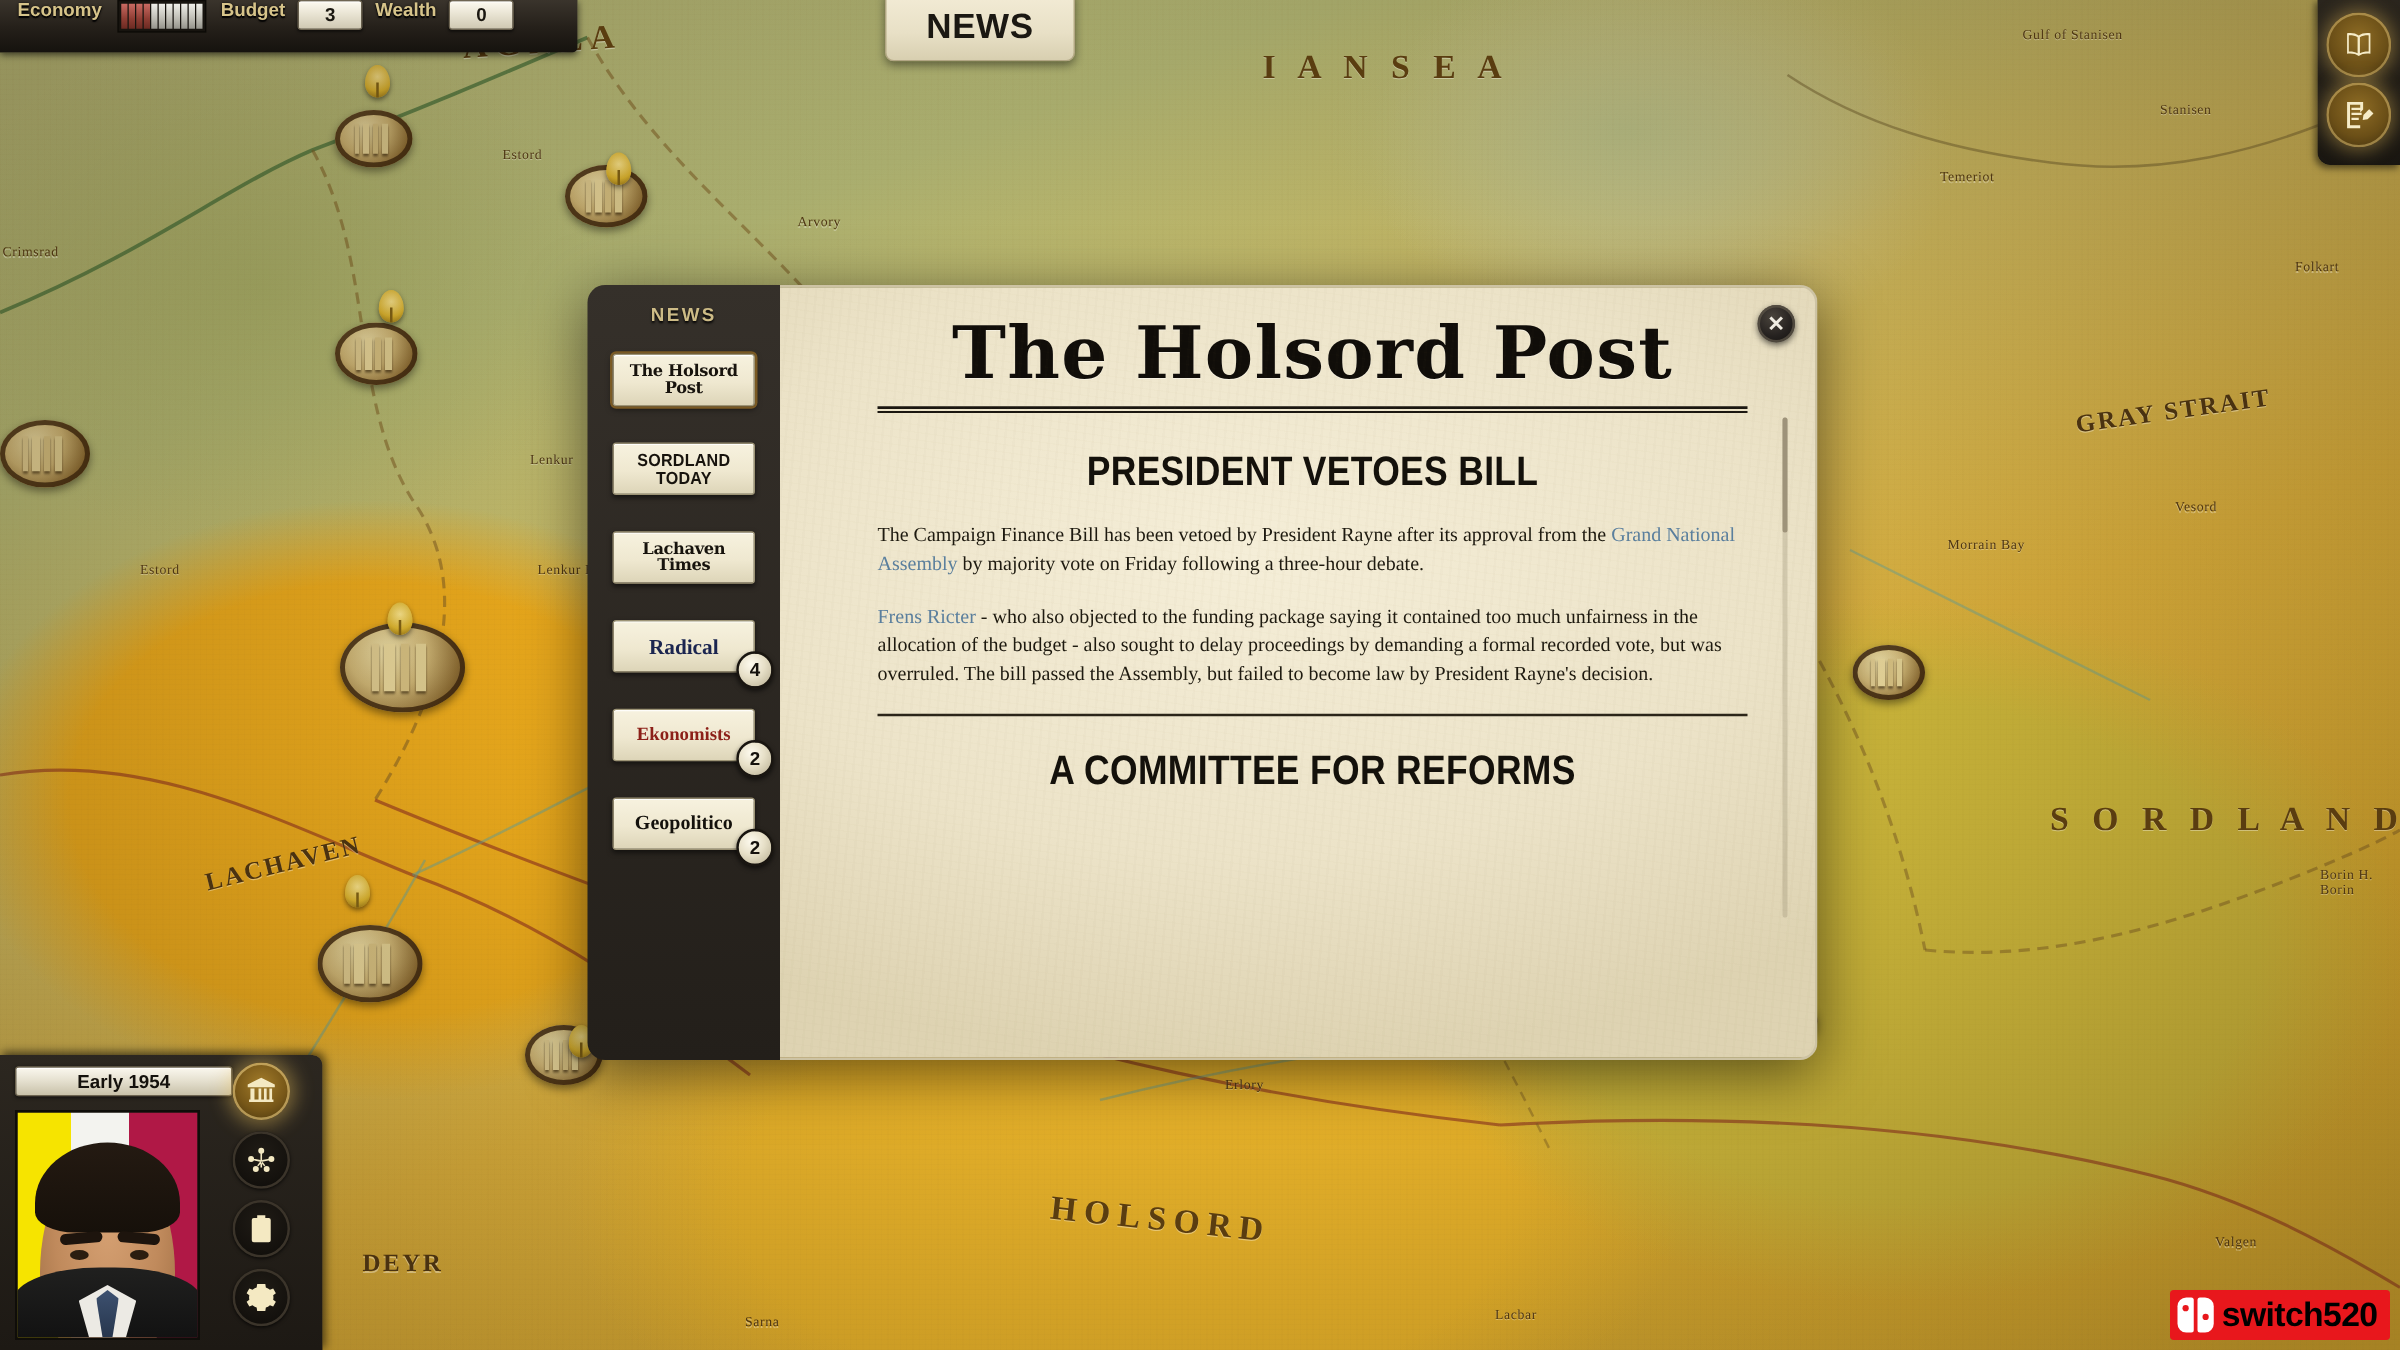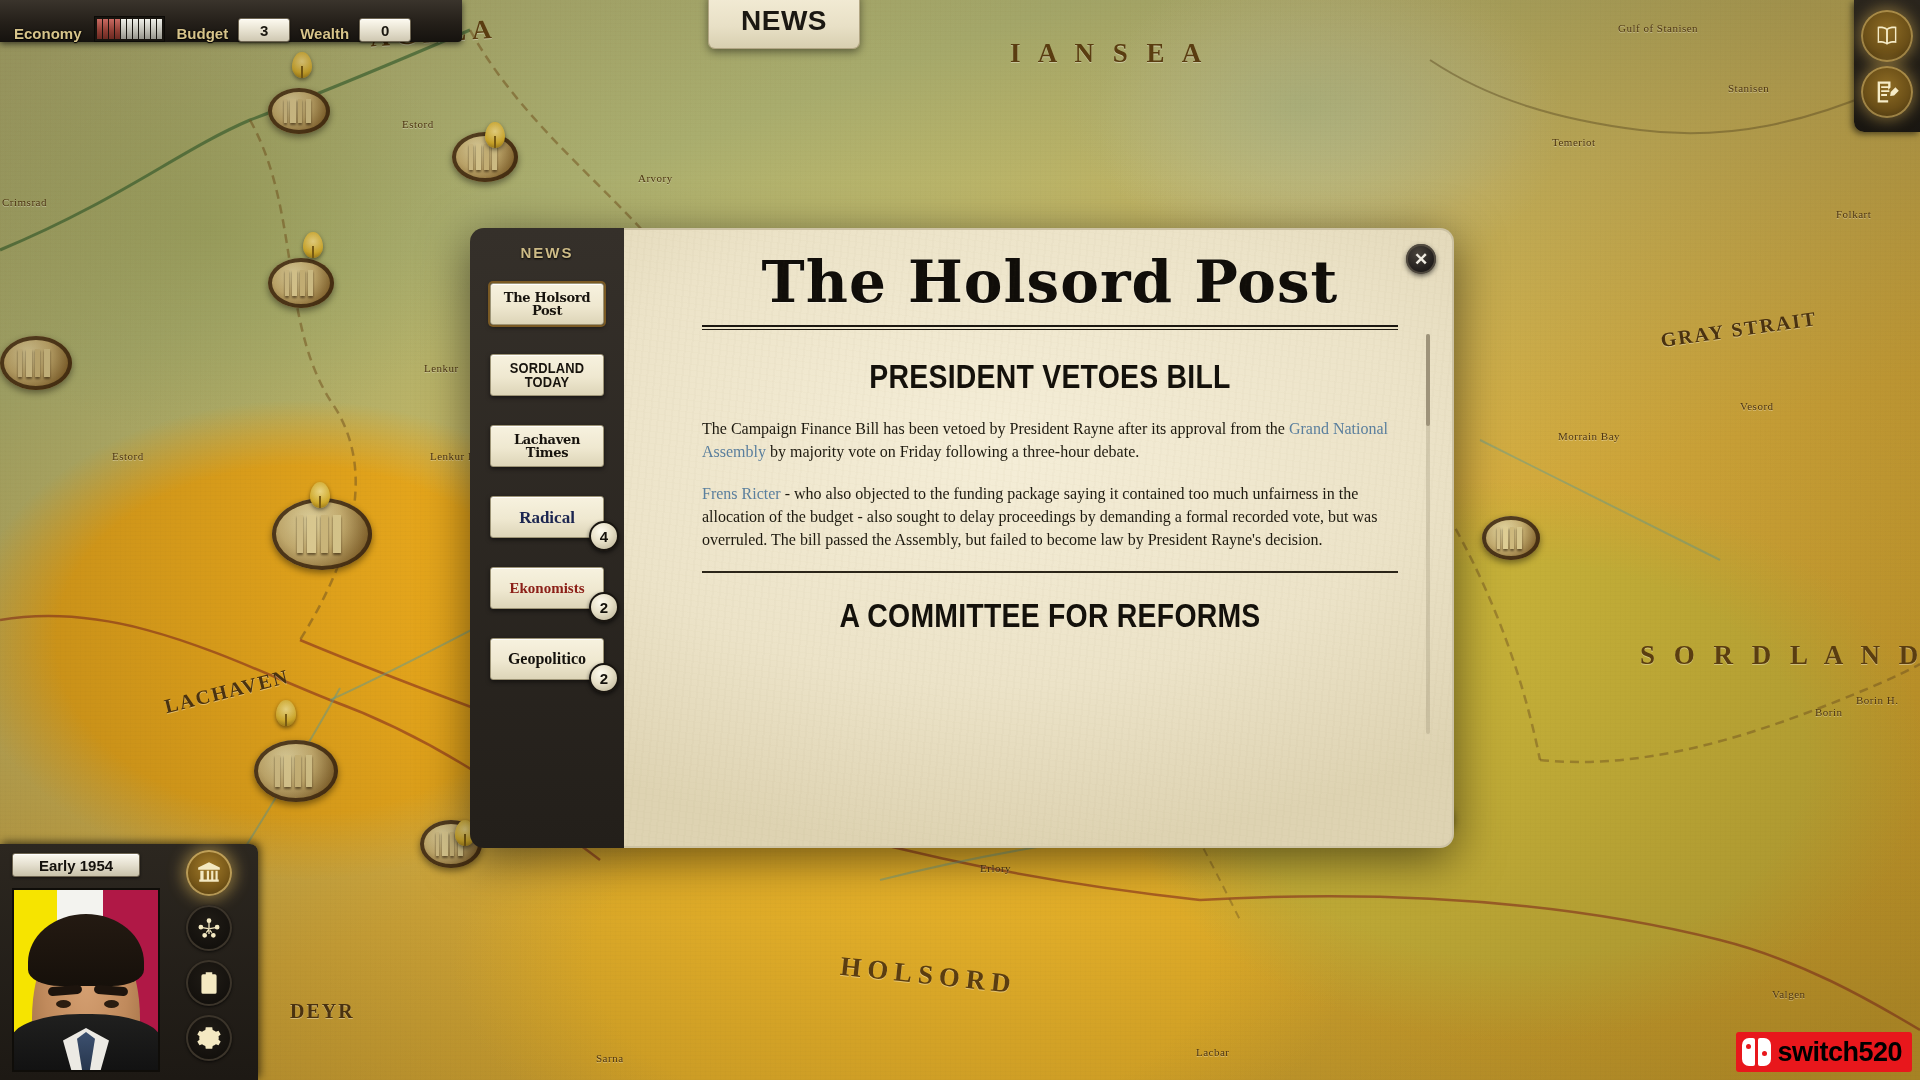--- a/index.html
+++ b/index.html
@@ -69,21 +69,21 @@
     content:""; position:absolute; left:50%; top:55%; width:2px; height:12px;
     margin-left:-1px; background:#7e6014;
   }
 
   
   #topbar {
     position:absolute; left:0; top:0; width:462px; height:42px; z-index:30;
     background:linear-gradient(180deg,#3a342c 0%, #241f19 55%, #15120e 100%);
     border-bottom-right-radius:4px;
     box-shadow:0 2px 6px rgba(0,0,0,.6);
-    display:flex; align-items:flex-end; gap:0;
+    display:flex; align-items:flex-start; gap:0;
   }
   .hud-label {
     color:#d7c48a; font-size:15px; font-weight:bold;
     text-shadow:0 1px 1px #000, 0 0 2px rgba(0,0,0,.8);
     font-family:"Liberation Sans", sans-serif;
   }
   #econ-bar {
     display:flex; gap:1px; margin:0 12px; height:26px; align-items:stretch;
     background:#17140f; padding:2px 2px; border:1px solid #0c0a07;
   }
@@ -128,21 +128,21 @@
   .rail-btn svg { width:28px; height:28px; fill:#f6ecc8; }
 
   
   #bl-hud {
     position:absolute; left:0; bottom:0; width:258px; height:236px; z-index:30;
     background:linear-gradient(180deg,#2c2720 0%,#1d1914 100%);
     border-top-right-radius:8px;
     box-shadow:2px -2px 8px rgba(0,0,0,.6);
   }
   #date-plate {
-    position:absolute; left:12px; top:9px; width:128px; height:24px;
+    position:absolute; left:12px; top:9px; width:174px; height:24px;
     background:linear-gradient(180deg,#fbf8ef 0%,#e4dfce 50%,#c8c1a9 100%);
     border:1px solid #6d6450; border-radius:3px;
     display:flex; align-items:center; justify-content:center;
     font-size:15px; font-weight:bold; color:#14110c;
     box-shadow:inset 0 1px 0 #fff, 0 1px 3px rgba(0,0,0,.55);
   }
   #portrait {
     position:absolute; left:12px; top:44px; width:148px; height:184px;
     border:2px solid #0f0d09; overflow:hidden;
     background:linear-gradient(90deg,#f6e400 0%, #f6e400 30%, #f3f3ef 30%, #f3f3ef 62%, #b01846 62%, #b01846 100%);
@@ -385,21 +385,21 @@
       <div class="map-label sm" style="left: 112px; top: 450px;">Estord</div>
       <div class="map-label sm" style="left: 424px; top: 362px;">Lenkur</div>
       <div class="map-label sm" style="left: 430px; top: 450px;">Lenkur B.</div>
       <div class="map-label sm" style="left: 1618px; top: 22px;">Gulf of Stanisen</div>
       <div class="map-label sm" style="left: 1728px; top: 82px;">Stanisen</div>
       <div class="map-label sm" style="left: 1552px; top: 136px;">Temeriot</div>
       <div class="map-label sm" style="left: 1836px; top: 208px;">Folkart</div>
       <div class="map-label sm" style="left: 1740px; top: 400px;">Vesord</div>
       <div class="map-label sm" style="left: 1558px; top: 430px;">Morrain Bay</div>
       <div class="map-label sm" style="left: 1856px; top: 646px; margin-top: 48px;">Borin H.</div>
-      <div class="map-label sm" style="left: 1815px; top: 706px;">Borin</div>
+      <div class="map-label sm" style="left: 1856px; top: 706px;">Borin</div>
       <div class="map-label sm" style="left: 980px; top: 862px;">Erlory</div>
       <div class="map-label sm" style="left: 596px; top: 1052px;">Sarna</div>
       <div class="map-label sm" style="left: 1196px; top: 1046px;">Lacbar</div>
       <div class="map-label sm" style="left: 1772px; top: 988px;">Valgen</div>
     </div>
 </div>
 
 <div id="topbar">
   <span class="hud-label" style="margin-left:14px;">Economy</span>
   <div id="econ-bar">

